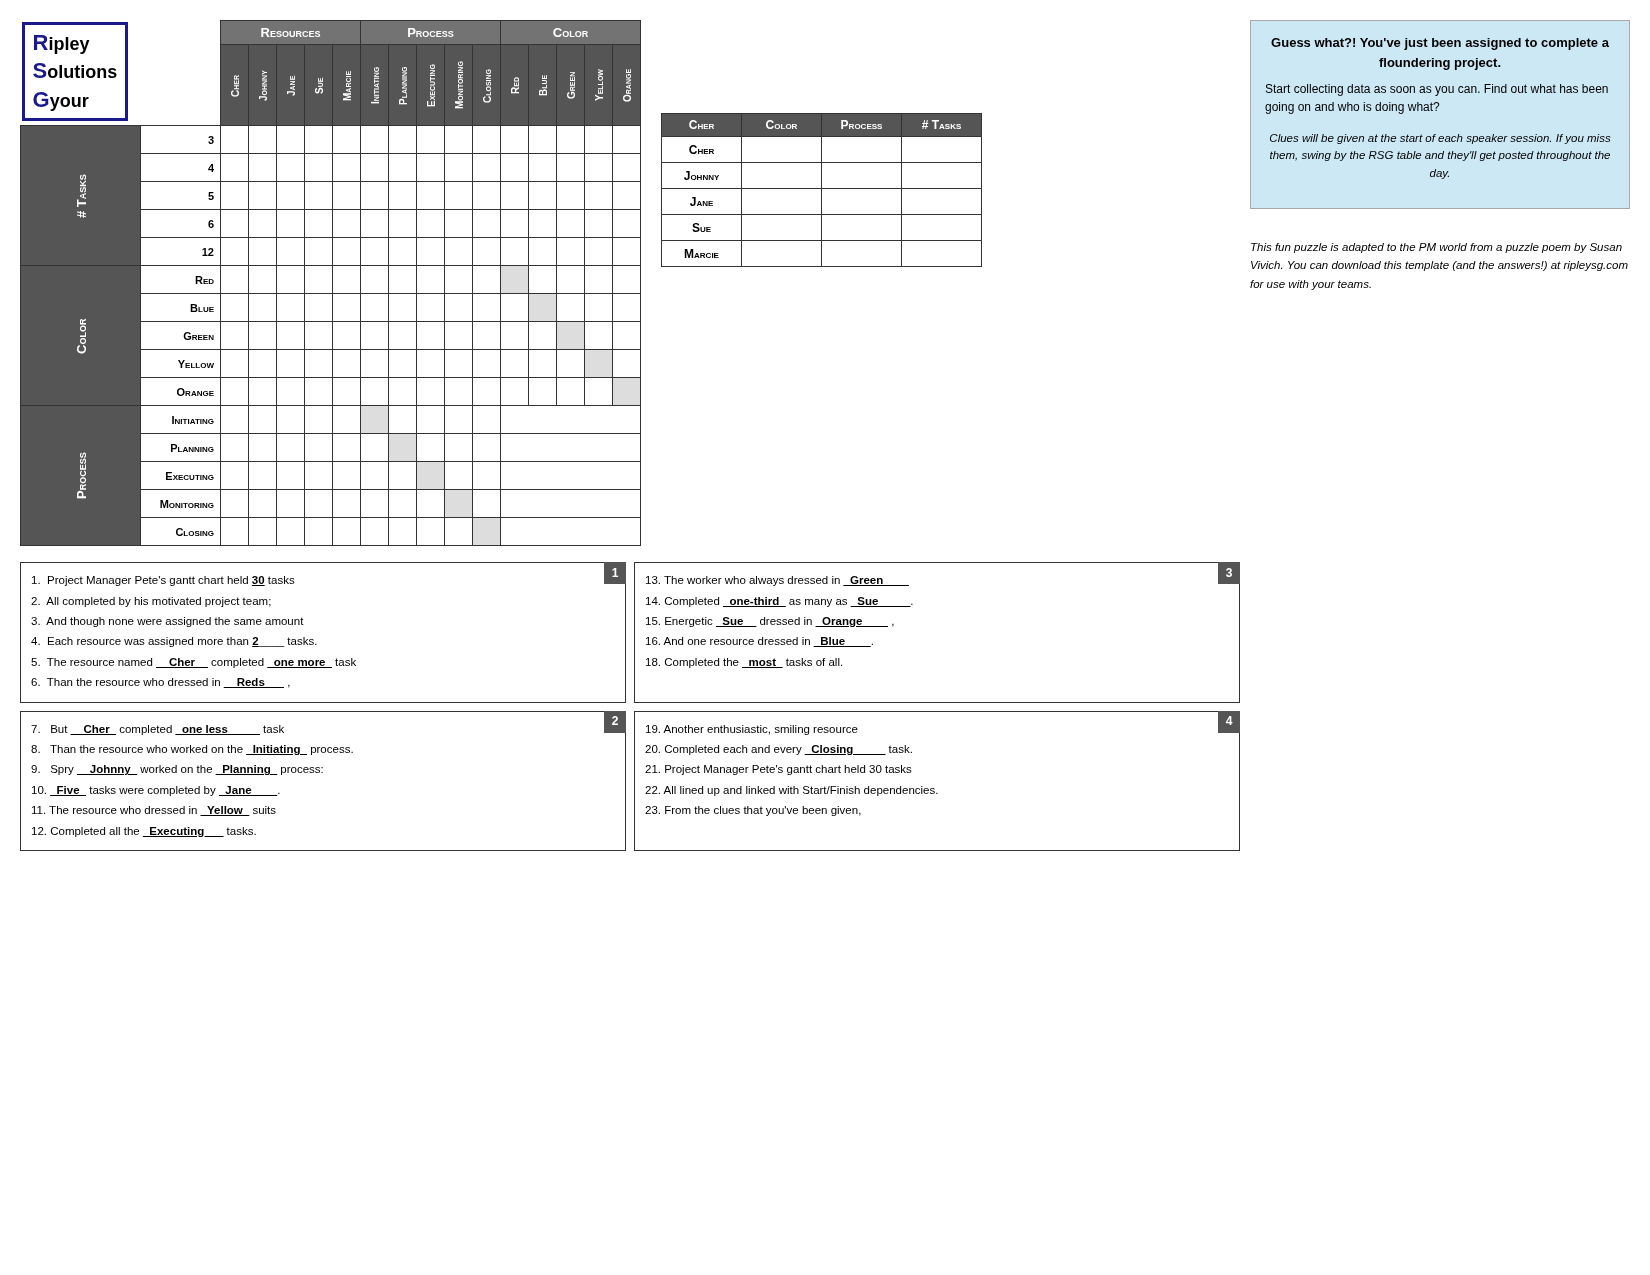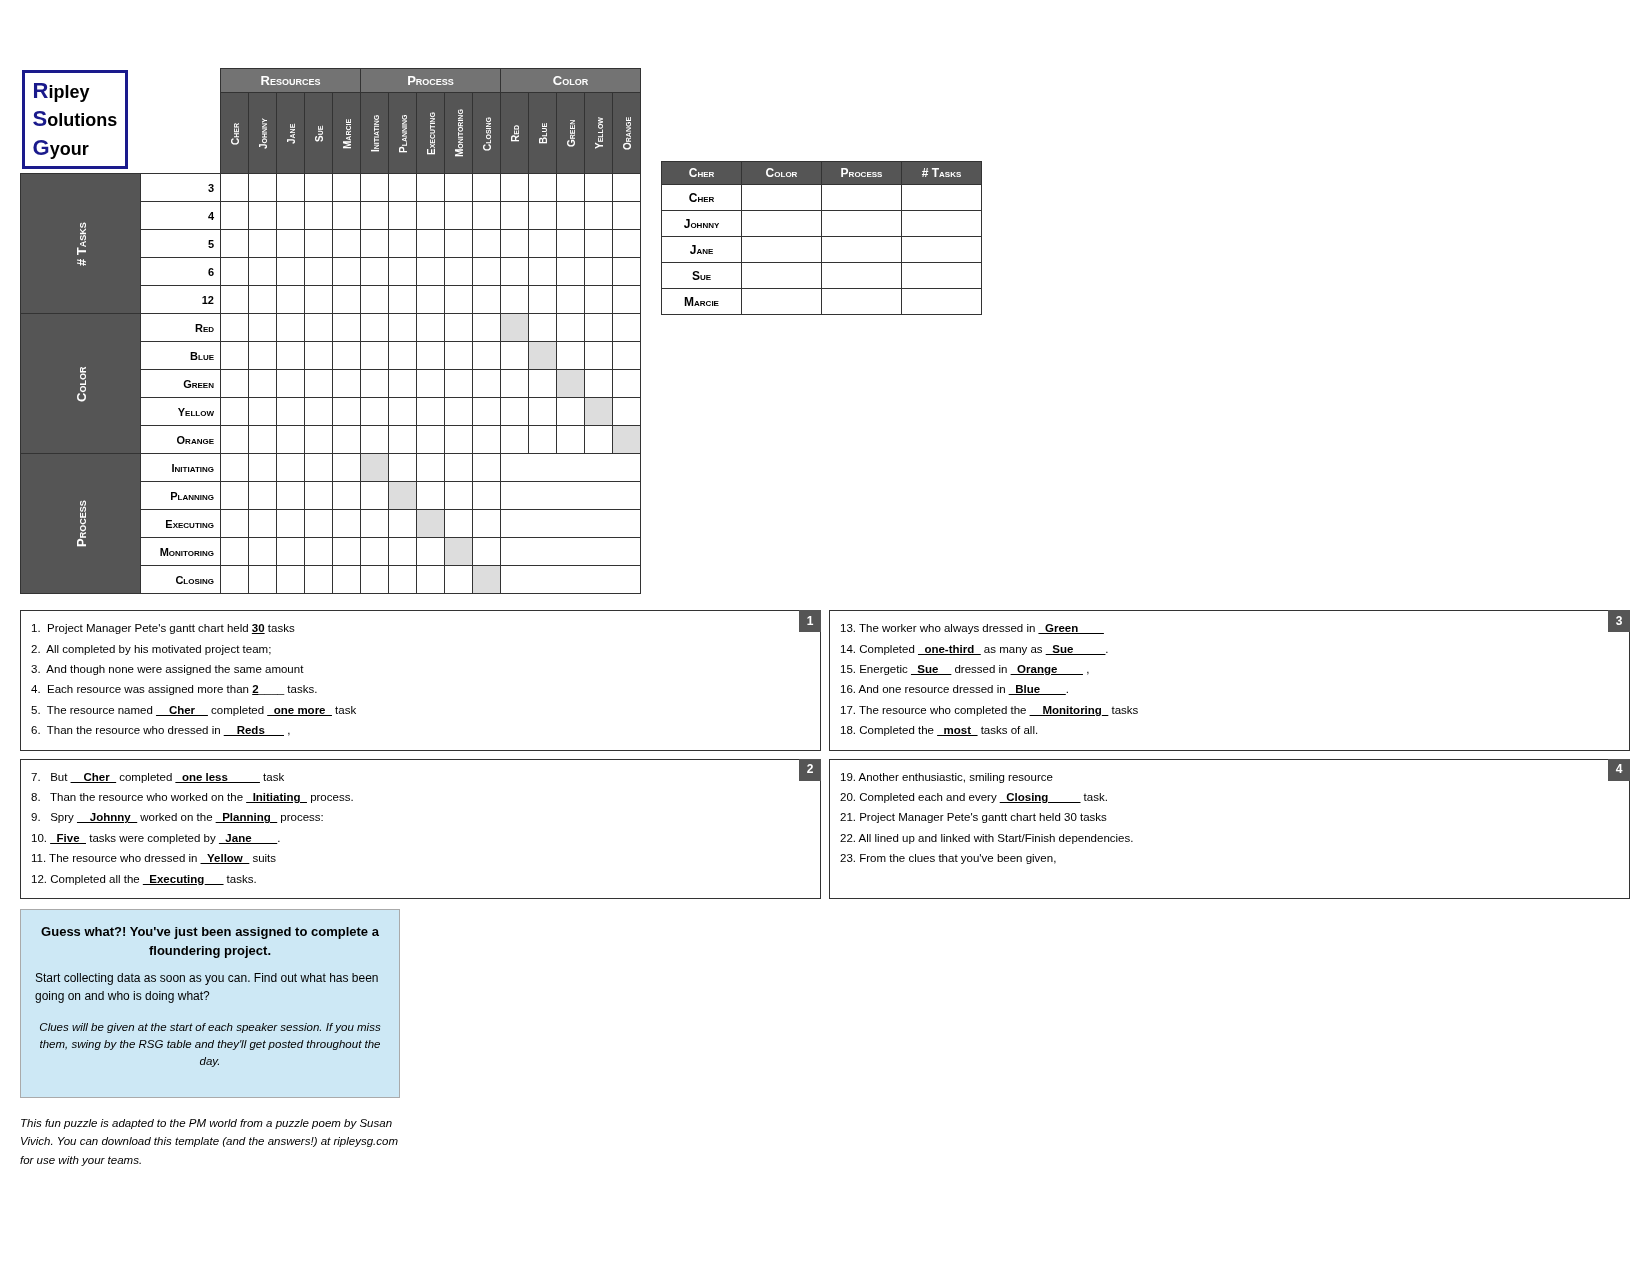--- a/index.html
+++ b/index.html
@@ -6,36 +6,35 @@
     body {
       background: #fff;
       font-family: Arial, sans-serif;
       font-size: 12px;
       width: 1650px;
       min-height: 1275px;
       padding: 20px;
     }
     .page {
       display: flex;
-      flex-direction: column;
+      flex-direction: row;
       gap: 10px;
       width: 100%;
-      margin-top: 48px;
     }
     .left-section {
       display: flex;
       flex-direction: column;
       gap: 8px;
       flex: 1;
     }
     .right-section {
       width: 380px;
       display: flex;
       flex-direction: column;
-      gap: 10px;
+      gap: 23px;
     }
 
     
     .logo-area {
       display: inline-block;
       border: 3px solid #1a1a8c;
       padding: 4px 8px;
       font-size: 18px;
       font-weight: bold;
       line-height: 1.3;
@@ -567,21 +566,20 @@
         <div class="clue-line">5.&nbsp; The resource named <span class="underline bold">__Cher__</span> completed <span class="underline bold">_one more_</span> task</div>
         <div class="clue-line">6.&nbsp; Than the resource who dressed in <span class="underline bold">__Reds___</span> ,</div>
       </div>
 
       <div class="clue-box">
         <div class="clue-number">3</div>
         <div class="clue-line">13. The worker who always dressed in <span class="underline bold">_Green____</span></div>
         <div class="clue-line">14. Completed <span class="underline bold">_one-third_</span> as many as <span class="underline bold">_Sue_____</span>.</div>
         <div class="clue-line">15. Energetic <span class="underline bold">_Sue__</span> dressed in <span class="underline bold">_Orange____</span> ,</div>
         <div class="clue-line">16. And one resource dressed in <span class="underline bold">_Blue____</span>.</div>
-        <div class="clue-line">17. The resource who completed the <span class="underline bold">__Monitoring_</span> tasks</div>
         <div class="clue-line">18. Completed the <span class="underline bold">_most_</span> tasks of all.</div>
       </div>
 
       <div class="clue-box">
         <div class="clue-number">2</div>
         <div class="clue-line">7.&nbsp;&nbsp; But <span class="underline bold">__Cher_</span> completed <span class="underline bold">_one less_____</span> task</div>
         <div class="clue-line">8.&nbsp;&nbsp; Than the resource who worked on the <span class="underline bold">_Initiating_</span> process.</div>
         <div class="clue-line">9.&nbsp;&nbsp; Spry <span class="underline bold">__Johnny_</span> worked on the <span class="underline bold">_Planning_</span> process:</div>
         <div class="clue-line">10. <span class="underline bold">_Five_</span> tasks were completed by <span class="underline bold">_Jane____</span>.</div>
         <div class="clue-line">11. The resource who dressed in <span class="underline bold">_Yellow_</span> suits</div>

